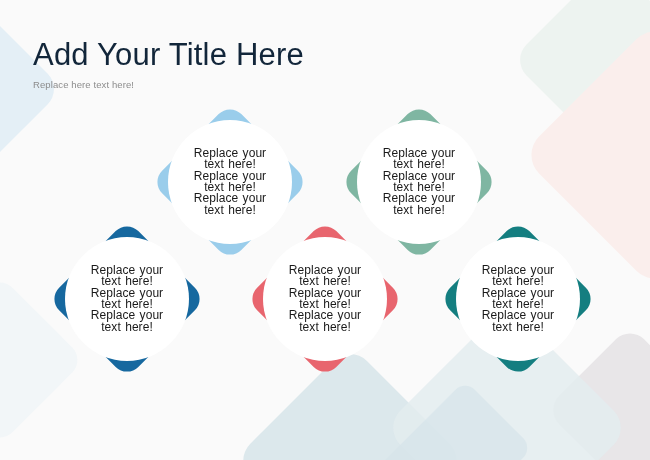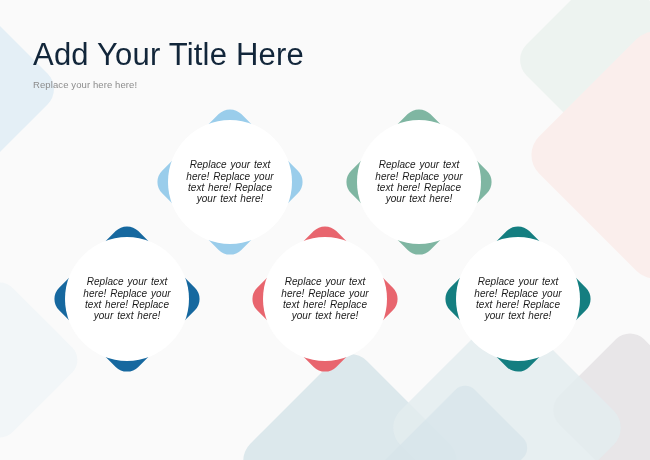--- a/index.html
+++ b/index.html
@@ -75,26 +75,25 @@
     height: 124px;
     border-radius: 50%;
     background: #FFFFFF;
     display: flex;
     align-items: center;
     justify-content: center;
   }
   .node-text {
     width: 96px;
     text-align: center;
-    font-size: 10px;
+    font-size: 12px;
     line-height: 11.4px;
     color: #1A1A1A;
     letter-spacing: 0.05px;
     word-spacing: 1px;
-    font-style: italic;
   }
 
   
   .node-box {
     position: absolute;
     width: 158px;
     height: 158px;
   }
   .node-box .node-diamond {
     left: 23px;
@@ -120,21 +119,21 @@
 
     <rect x="420" y="340" width="175" height="175" rx="24" ry="24" transform="rotate(45 507 427)" fill="#E3ECEF" opacity="0.85"></rect>
 
     <rect x="398" y="392" width="96" height="150" rx="14" ry="14" transform="rotate(45 446 467)" fill="#D5E4EA" opacity="0.7"></rect>
 
     <rect x="-60" y="300" width="120" height="120" rx="18" ry="18" transform="rotate(45 0 360)" fill="#F2F6F8"></rect>
   </svg>
 
   <div id="header">
     <div id="page-title">Add Your Title Here</div>
-    <div id="page-subtitle">Replace your here here!</div>
+    <div id="page-subtitle">Replace here text here!</div>
   </div>
 
   <div class="node node-box" style="left:151px; top:103px;">
     <div class="node-diamond" style="background:#9ACDEB;"></div>
     <div class="node-circle">
       <div class="node-text">Replace your text here!   Replace your text here!   Replace your text here!</div>
     </div>
   </div>
 
   <div class="node node-box" style="left:340px; top:103px;">

